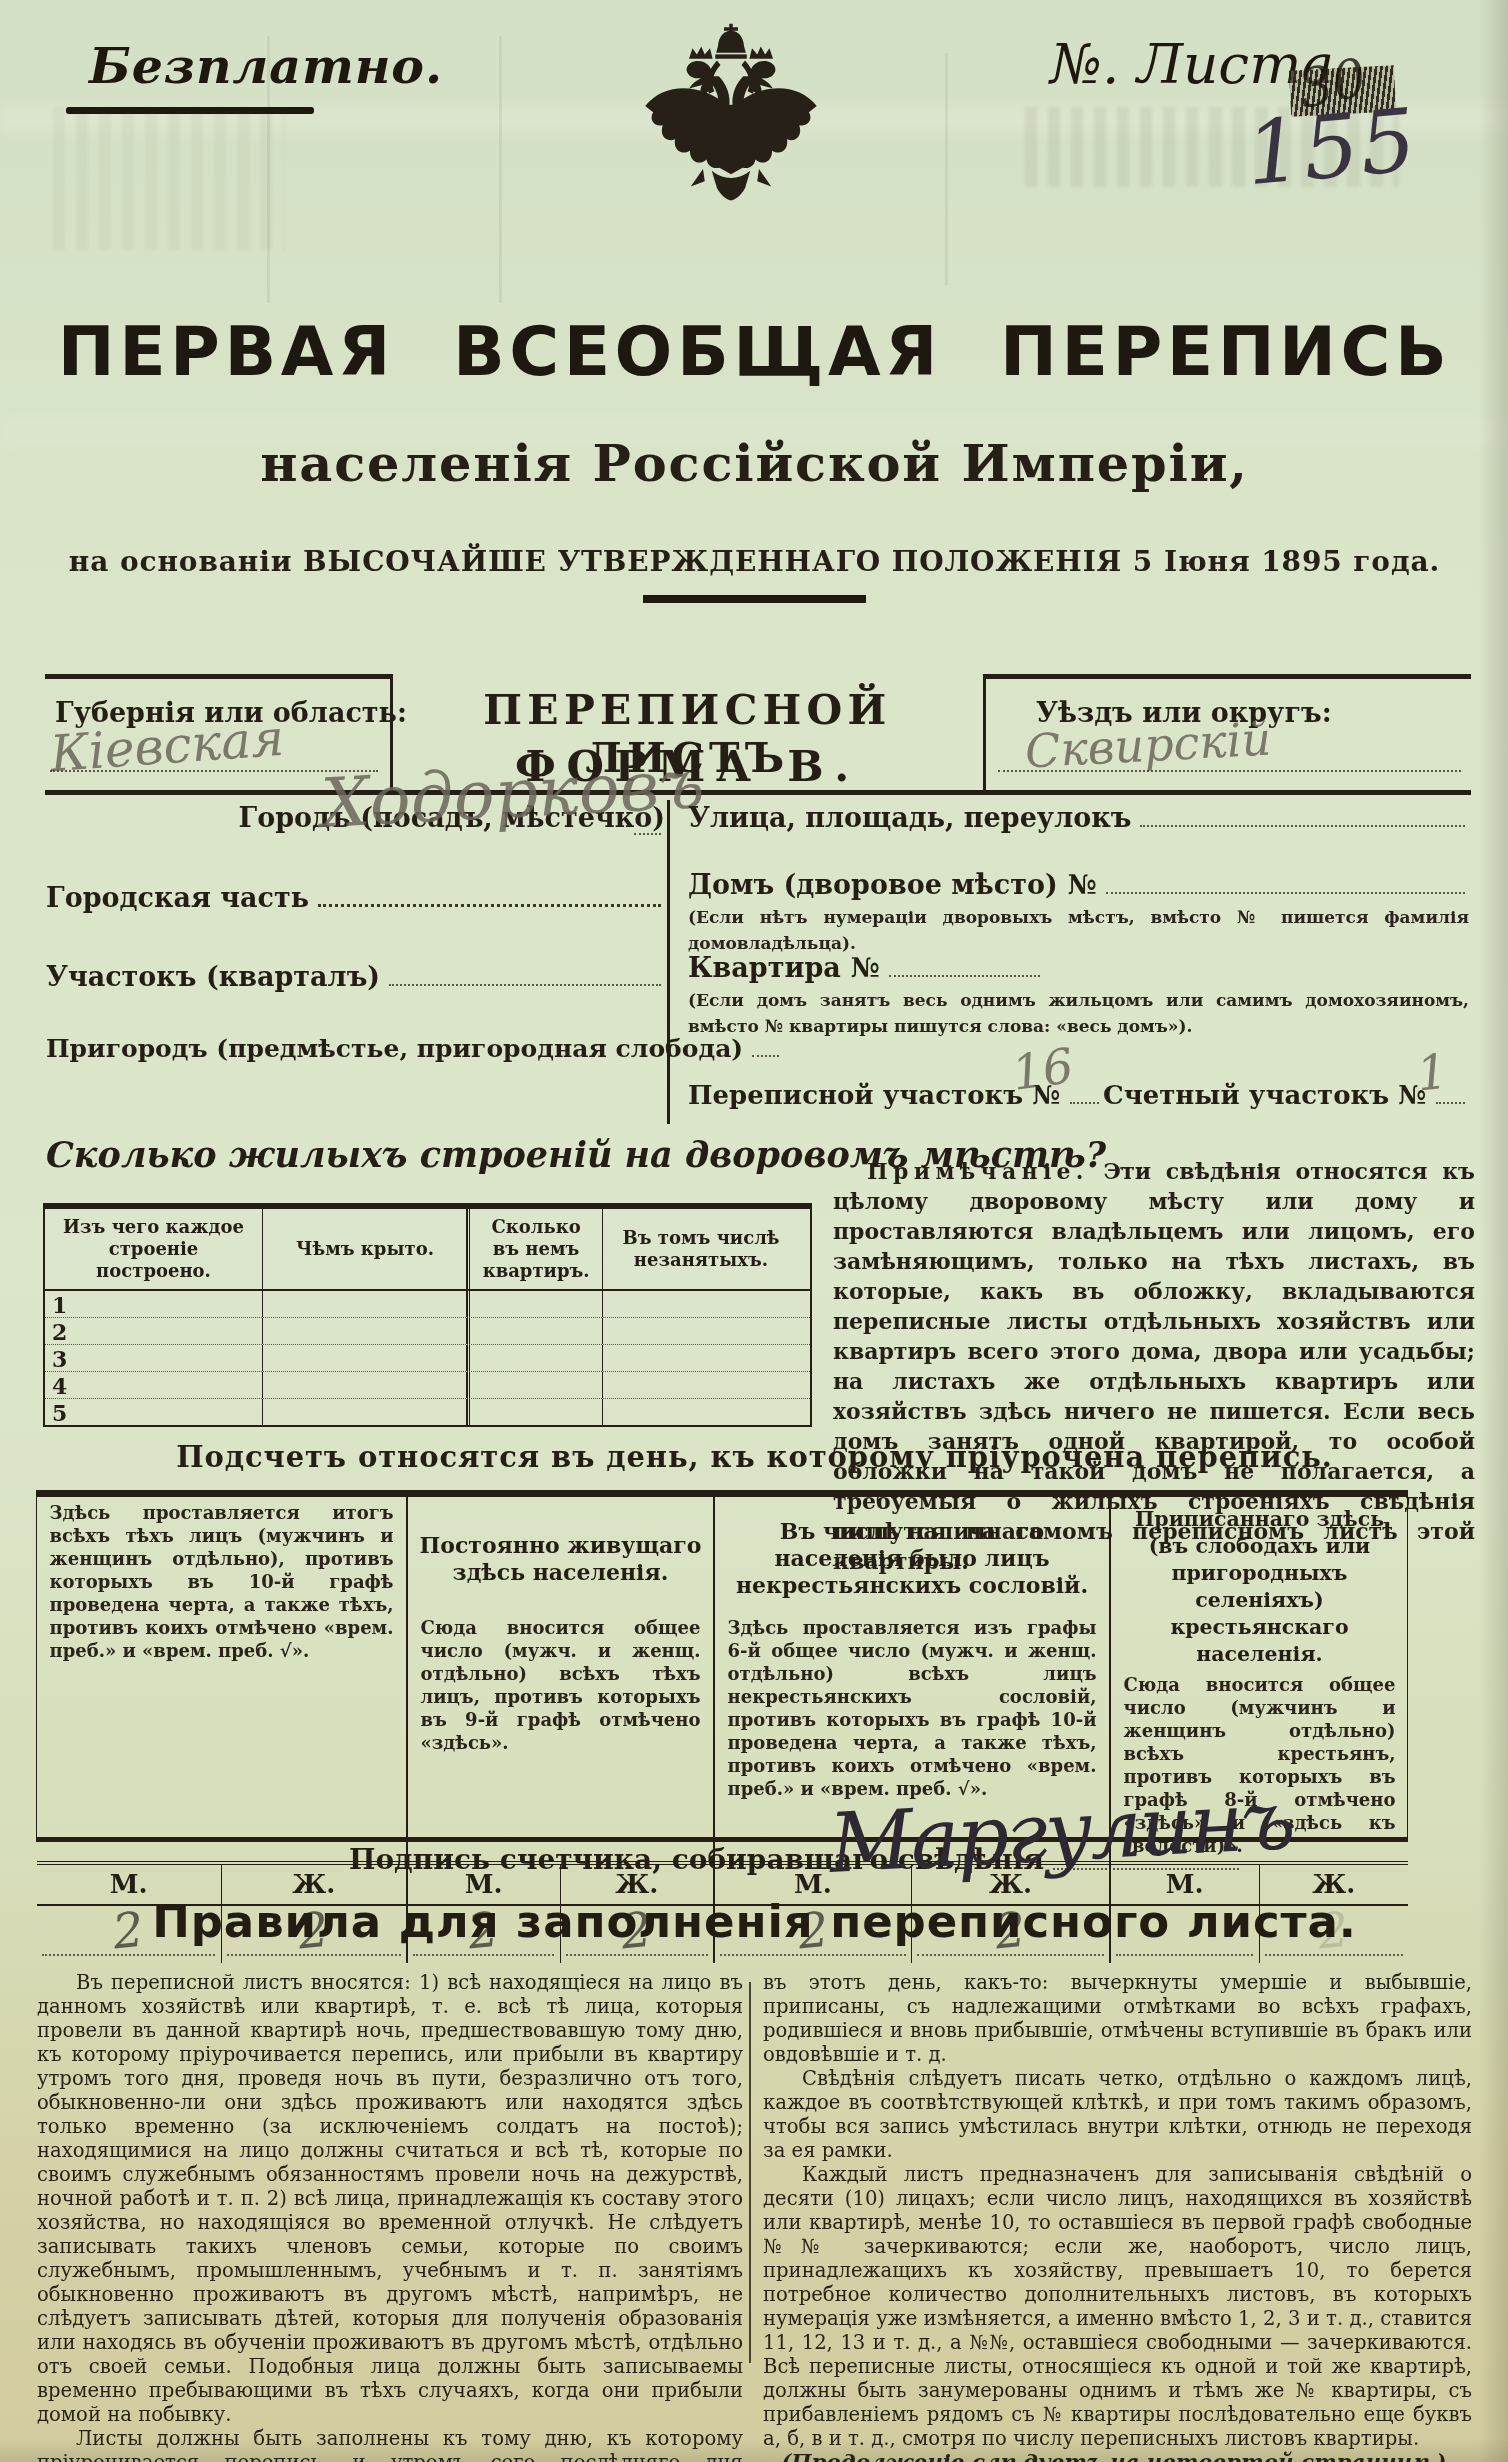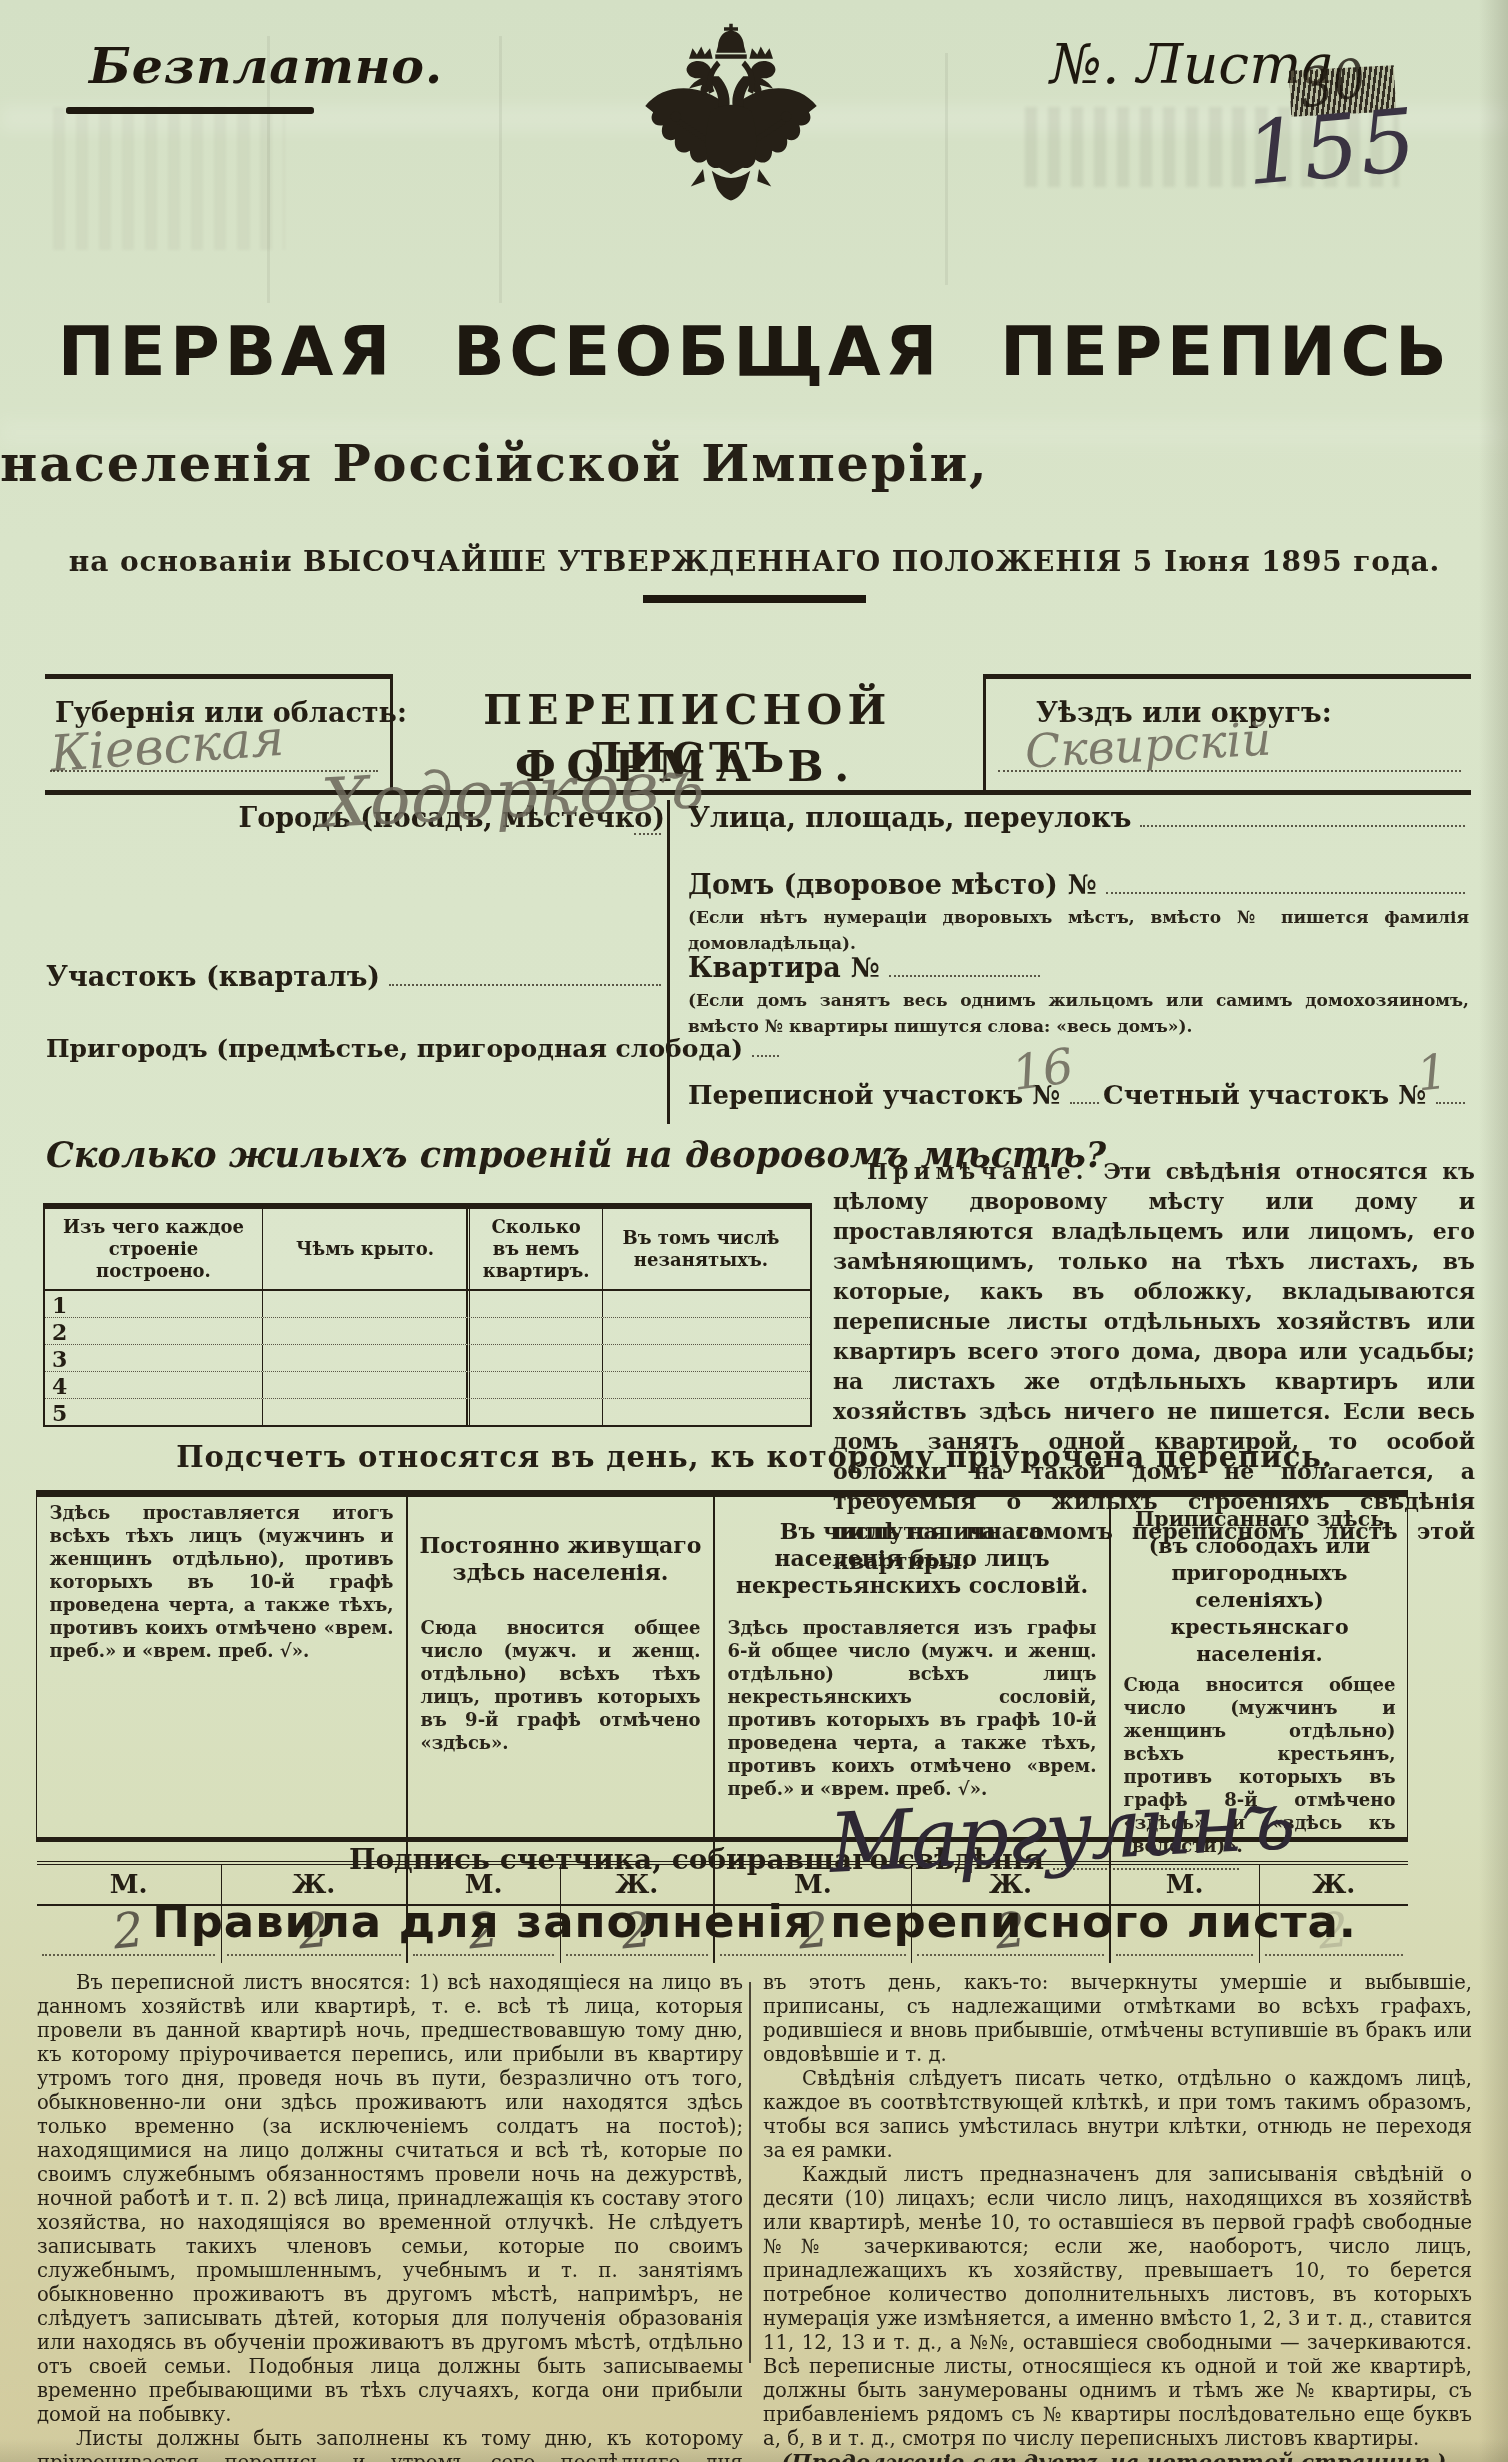--- a/index.html
+++ b/index.html
@@ -21,21 +21,21 @@
   .sheetno{left:1050px;top:32px;font-size:55px;color:#1e180f;font-style:italic;}
   .stamp{left:1290px;top:68px;width:105px;height:46px;transform:rotate(-3deg);
     background:repeating-linear-gradient(100deg,rgba(36,30,20,.92) 0 2.7px,rgba(146,140,112,.45) 2.7px 5.3px);}
   .stamp-old{position:absolute;left:9px;top:-16px;font-size:53px;font-style:italic;color:#1b150d;opacity:.8;transform:rotate(-9deg);}
   .sheetnew{left:1246px;top:96px;font-size:87px;font-style:italic;color:#3a3342;transform:rotate(-5deg);letter-spacing:1.8px;}
 
   .eagle{left:626px;top:18px;}
 
   .title1{left:0;right:0;top:312px;text-align:center;font-family:"DejaVu Sans",sans-serif;
     font-weight:800;font-size:68px;letter-spacing:4.5px;word-spacing:30px;color:#1d1810;}
-  .title2{left:0;right:0;top:433px;font-size:51px;font-weight:700;letter-spacing:1.8px;color:#251f16;}
+  .title2{left:0;right:0;top:433px;text-align:center;font-size:51px;font-weight:700;letter-spacing:1.8px;color:#251f16;}
   .title3{left:0;right:0;top:545px;text-align:center;font-size:28px;font-weight:700;letter-spacing:0.9px;color:#251f16;}
   .title-rule{left:643px;top:595px;width:223px;height:8px;background:#1e180f;}
 
   .hline{background:#241e14;}
   .vline{background:#241e14;}
 
   .boxlabel{font-size:27px;font-weight:700;}
   .formline1{left:392px;width:591px;top:686px;text-align:center;font-size:41px;font-weight:700;letter-spacing:5.3px;}
   .formline2{left:392px;width:591px;top:741px;text-align:center;font-size:43px;font-weight:700;letter-spacing:10.7px;}
 
@@ -162,20 +162,24 @@
   <div class="abs boxlabel" style="left:1036px;top:697px;">Уѣздъ или округъ:</div>
   <div class="abs hw hw-pencil" style="left:1025px;top:718px;font-size:46px;transform:rotate(-3deg);">Сквирскій</div>
   <div class="abs" style="left:998px;top:770px;width:463px;border-bottom:2.7px dotted rgba(45,38,26,.75);"></div>
 
   <div class="frow" style="left:46px;top:802px;width:619px;flex-direction:column;">
     <span class="flabel">Городъ (посадъ, мѣстечко)</span>
     <span class="dotfill"></span>
   </div>
   <div class="abs hw hw-pencil" style="left:321px;top:754px;font-size:68px;transform:rotate(-3deg);">Ходорковъ</div>
 
+  <div class="frow" style="left:46px;top:882px;width:619px;">
+    <span class="flabel">Городская часть</span>
+    <span class="dotfill" style="border-bottom:3.6px dotted rgba(40,34,22,.9);"></span>
+  </div>
 
   <div class="frow" style="left:46px;top:961px;width:619px;">
     <span class="flabel">Участокъ (кварталъ)</span>
     <span class="dotfill"></span>
   </div>
 
   <div class="frow" style="left:46px;top:1034px;width:619px;">
     <span class="flabel" style="font-size:25px;">Пригородъ (предмѣстье, пригородная слобода)</span>
     <span class="dotfill"></span>
   </div>

